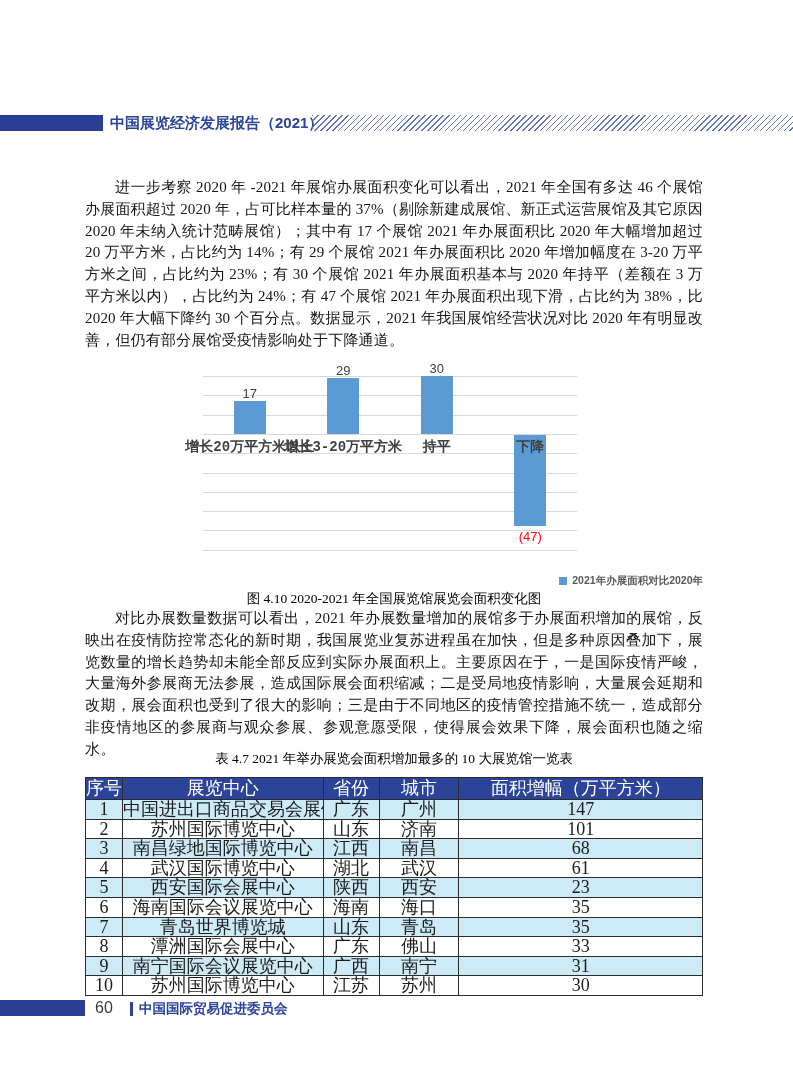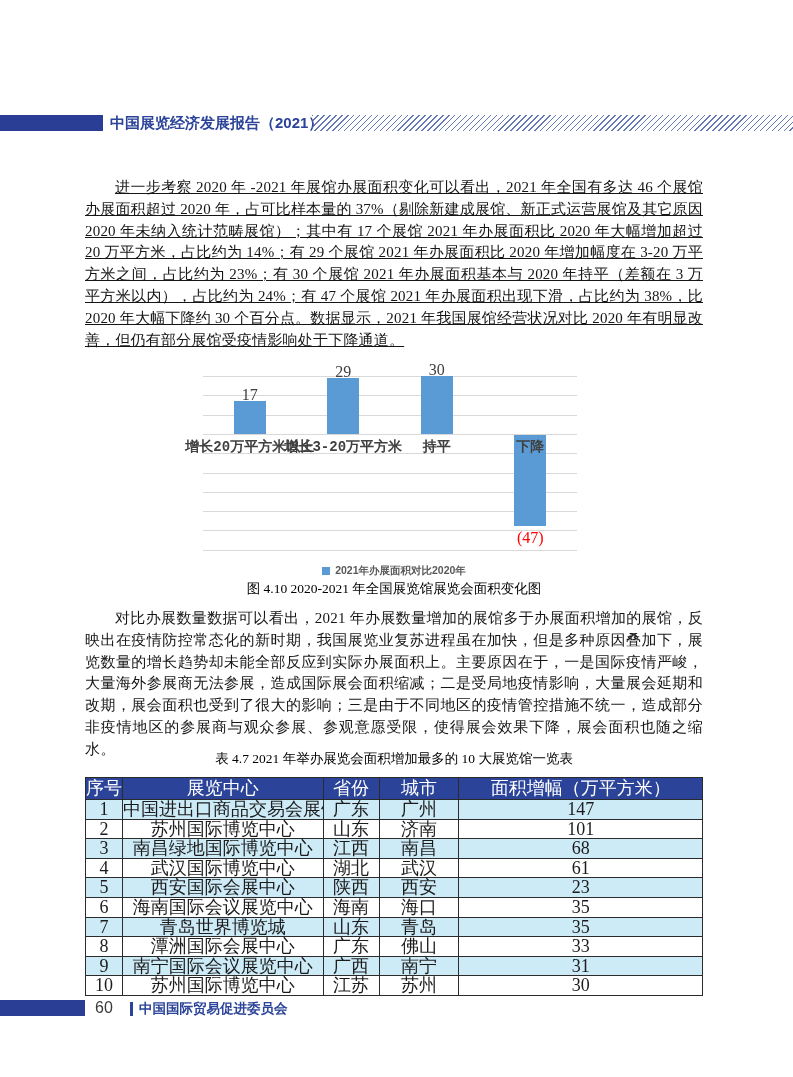--- a/index.html
+++ b/index.html
@@ -21,37 +21,37 @@
     background:repeating-linear-gradient(135deg,
       rgba(73,95,170,0.85) 0px, rgba(73,95,170,0.85) 1px,
       rgba(255,255,255,0) 1px, rgba(255,255,255,0) 4.2px);
   }
   
   .para {
     position:absolute; left:85px; width:618px;
     font-size:15px; line-height:21.8px; color:#151515;
     text-align:justify; text-indent:2em; letter-spacing:0.2px;
   }
-  .para-1 { top:177px;text-decoration:underline; }
+  .para-1 { top:177px; }
   .para-2 { top:608px; }
   
   .chart-figure { position:absolute; left:85px; top:358px; width:618px; }
   .chart-area   { position:relative; margin-left:118px; width:374px; height:196px; }
   .gridline { position:absolute; left:0; right:0; height:1px; background:#D9D9D9; }
   .bar      { position:absolute; width:32px; background:#5B9BD5; }
   .val-label{
-    position:absolute; transform:translateX(-50%); font-size:16px;
-    font-family:Liberation Serif, serif; color:#404040; white-space:nowrap;
+    position:absolute; transform:translateX(-50%); font-size:13px;
+    font-family:Liberation Sans, sans-serif; color:#404040; white-space:nowrap;
   }
   .cat-label{
     position:absolute; transform:translateX(-50%); font-size:14px; font-weight:bold;
     font-family:Liberation Mono, monospace; color:#404040; white-space:nowrap; z-index:3;
   }
   .chart-legend {
-    margin-top:10px; display:flex; justify-content:center; align-items:center; gap:5px;
+    margin-top:20px; display:flex; justify-content:flex-end; align-items:center; gap:5px;
     font-family:"Liberation Sans", sans-serif; font-size:10.5px; color:#595959; font-weight:bold;
   }
   .legend-marker { width:8px; height:8px; background:#5B9BD5; display:inline-block; }
   .figure-caption {
     margin-top:2px; text-align:center; font-size:13.5px; color:#000;
   }
   
   .table-title {
     position:absolute; left:85px; top:750px; width:618px;
     text-align:center; font-size:13.5px; color:#000;

